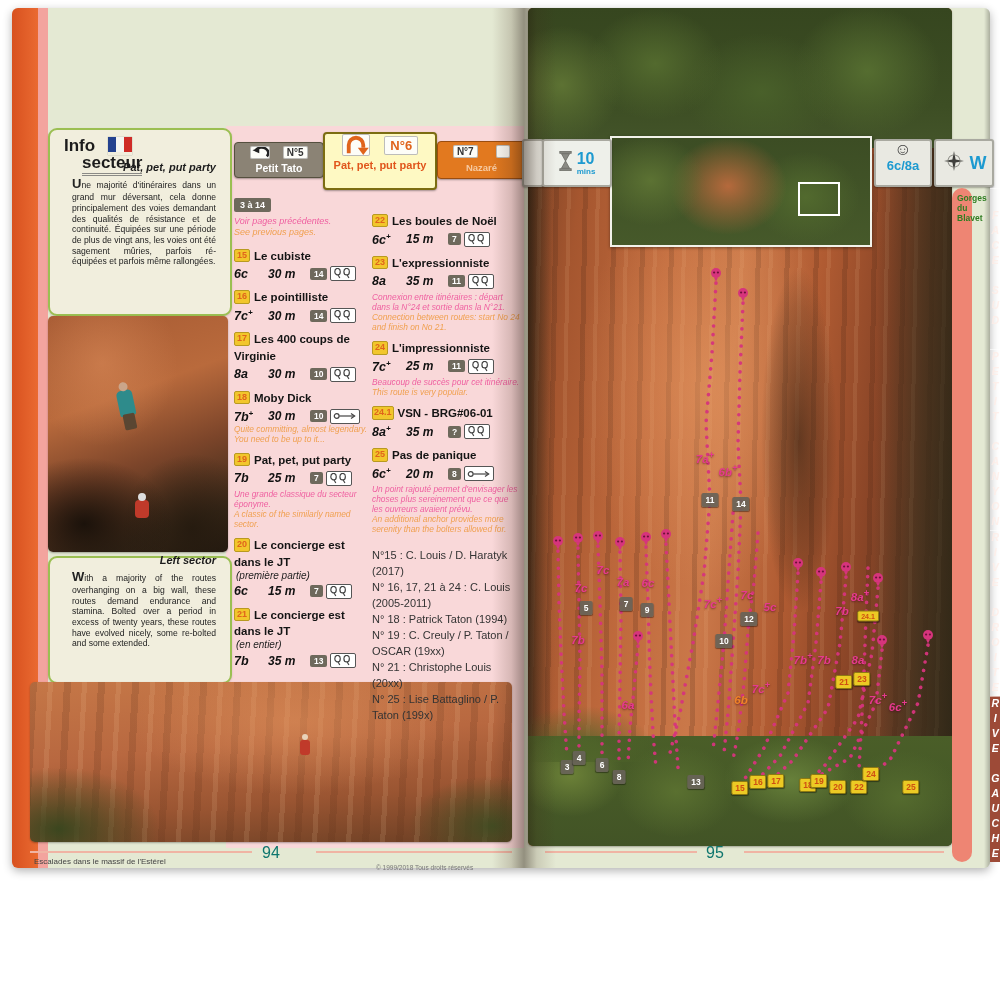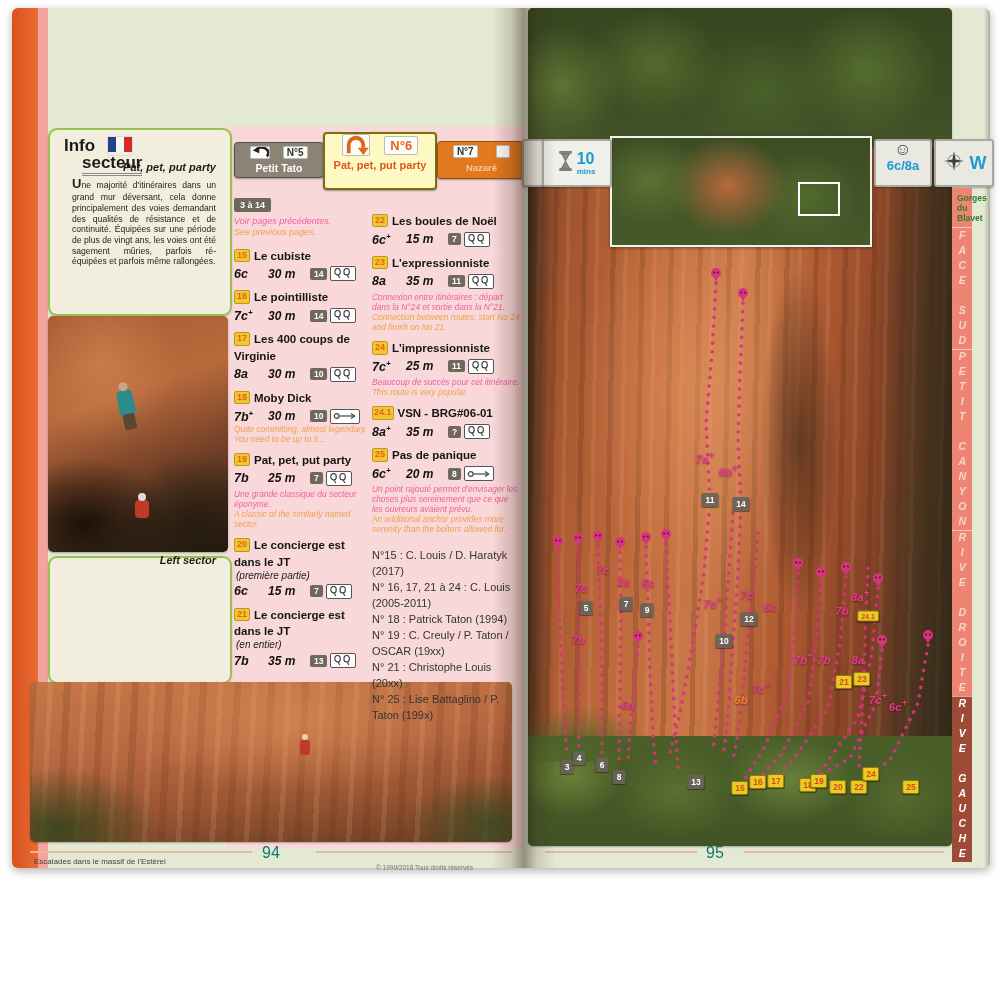--- a/index.html
+++ b/index.html
@@ -135,21 +135,21 @@
   #time-box{left:542px;top:139px;width:66px;height:44px;display:flex;align-items:center;justify-content:center;gap:5px;background:#eef0ea;}
   .time-big{font-size:16px;font-weight:bold;color:#1d9ad0;line-height:1;}
   .time-small{font-size:8px;font-weight:bold;color:#1d9ad0;}
   #smiley-box{left:874px;top:139px;width:54px;height:44px;text-align:center;}
   .smiley{font-size:17px;line-height:18px;color:#3c3c3c;}
   .grade-range{font-size:13px;font-weight:bold;color:#1d9ad0;line-height:1;}
   #compass-box{left:934px;top:139px;width:56px;height:44px;display:flex;align-items:center;justify-content:center;gap:4px;}
   .orient{font-size:18px;font-weight:bold;color:#1d9ad0;}
 
   
-  #sidebar{left:952px;top:188px;width:20px;height:674px;background:#ee8573;z-index:25;display:flex;flex-direction:column;}
+  #sidebar{left:952px;top:188px;width:20px;height:674px;background:#ee8573;z-index:25;display:flex;flex-direction:row;border-radius:12px;}
   .side-region{font-size:8.5px;font-weight:bold;color:#2f7d22;padding:6px 3px 4px 5px;line-height:1.15;}
   .side-tab{flex:1;border-top:1px solid rgba(255,255,255,.55);display:flex;align-items:center;justify-content:center;}
   .side-tab span{writing-mode:vertical-rl;text-orientation:upright;font-weight:bold;font-style:italic;
     font-size:10.5px;letter-spacing:3px;color:rgba(255,236,230,.75);}
   .side-tab.active{background:#9d4a37;}
   .side-tab.active span{color:#fff;}
 
   
   #topo{left:528px;top:8px;width:424px;height:838px;z-index:15;}
   #topo svg.lines{position:absolute;left:0;top:0;}
@@ -411,20 +411,21 @@
     </div>
   </div>
 
   <div class="abs photo" id="photo1"></div>
   <div class="abs climber1"></div>
   <div class="abs belayer1"></div>
 
   <div class="abs green-box" id="area-box">
     <div style="padding:6px 6px 0 14px;">
       <div class="box-sub">Left sector</div>
+      <div class="box-body">With a majority of the routes overhanging on a big wall, these routes demand endurance and stamina. Bolted over a period in excess of twenty years, these routes have evolved nicely, some re-bolted and some extended.</div>
     </div>
   </div>
 
   <div class="abs photo" id="photo2"></div>
   <div class="abs climber2"></div>
 
   <div class="abs tab" id="tab5">
     <span class="tab-ic">
       <svg width="18" height="11" viewBox="0 0 24 14">
           <path d="M21 12 A9 7 0 1 0 7 3" fill="none" stroke="#222" stroke-width="3.4"></path>

